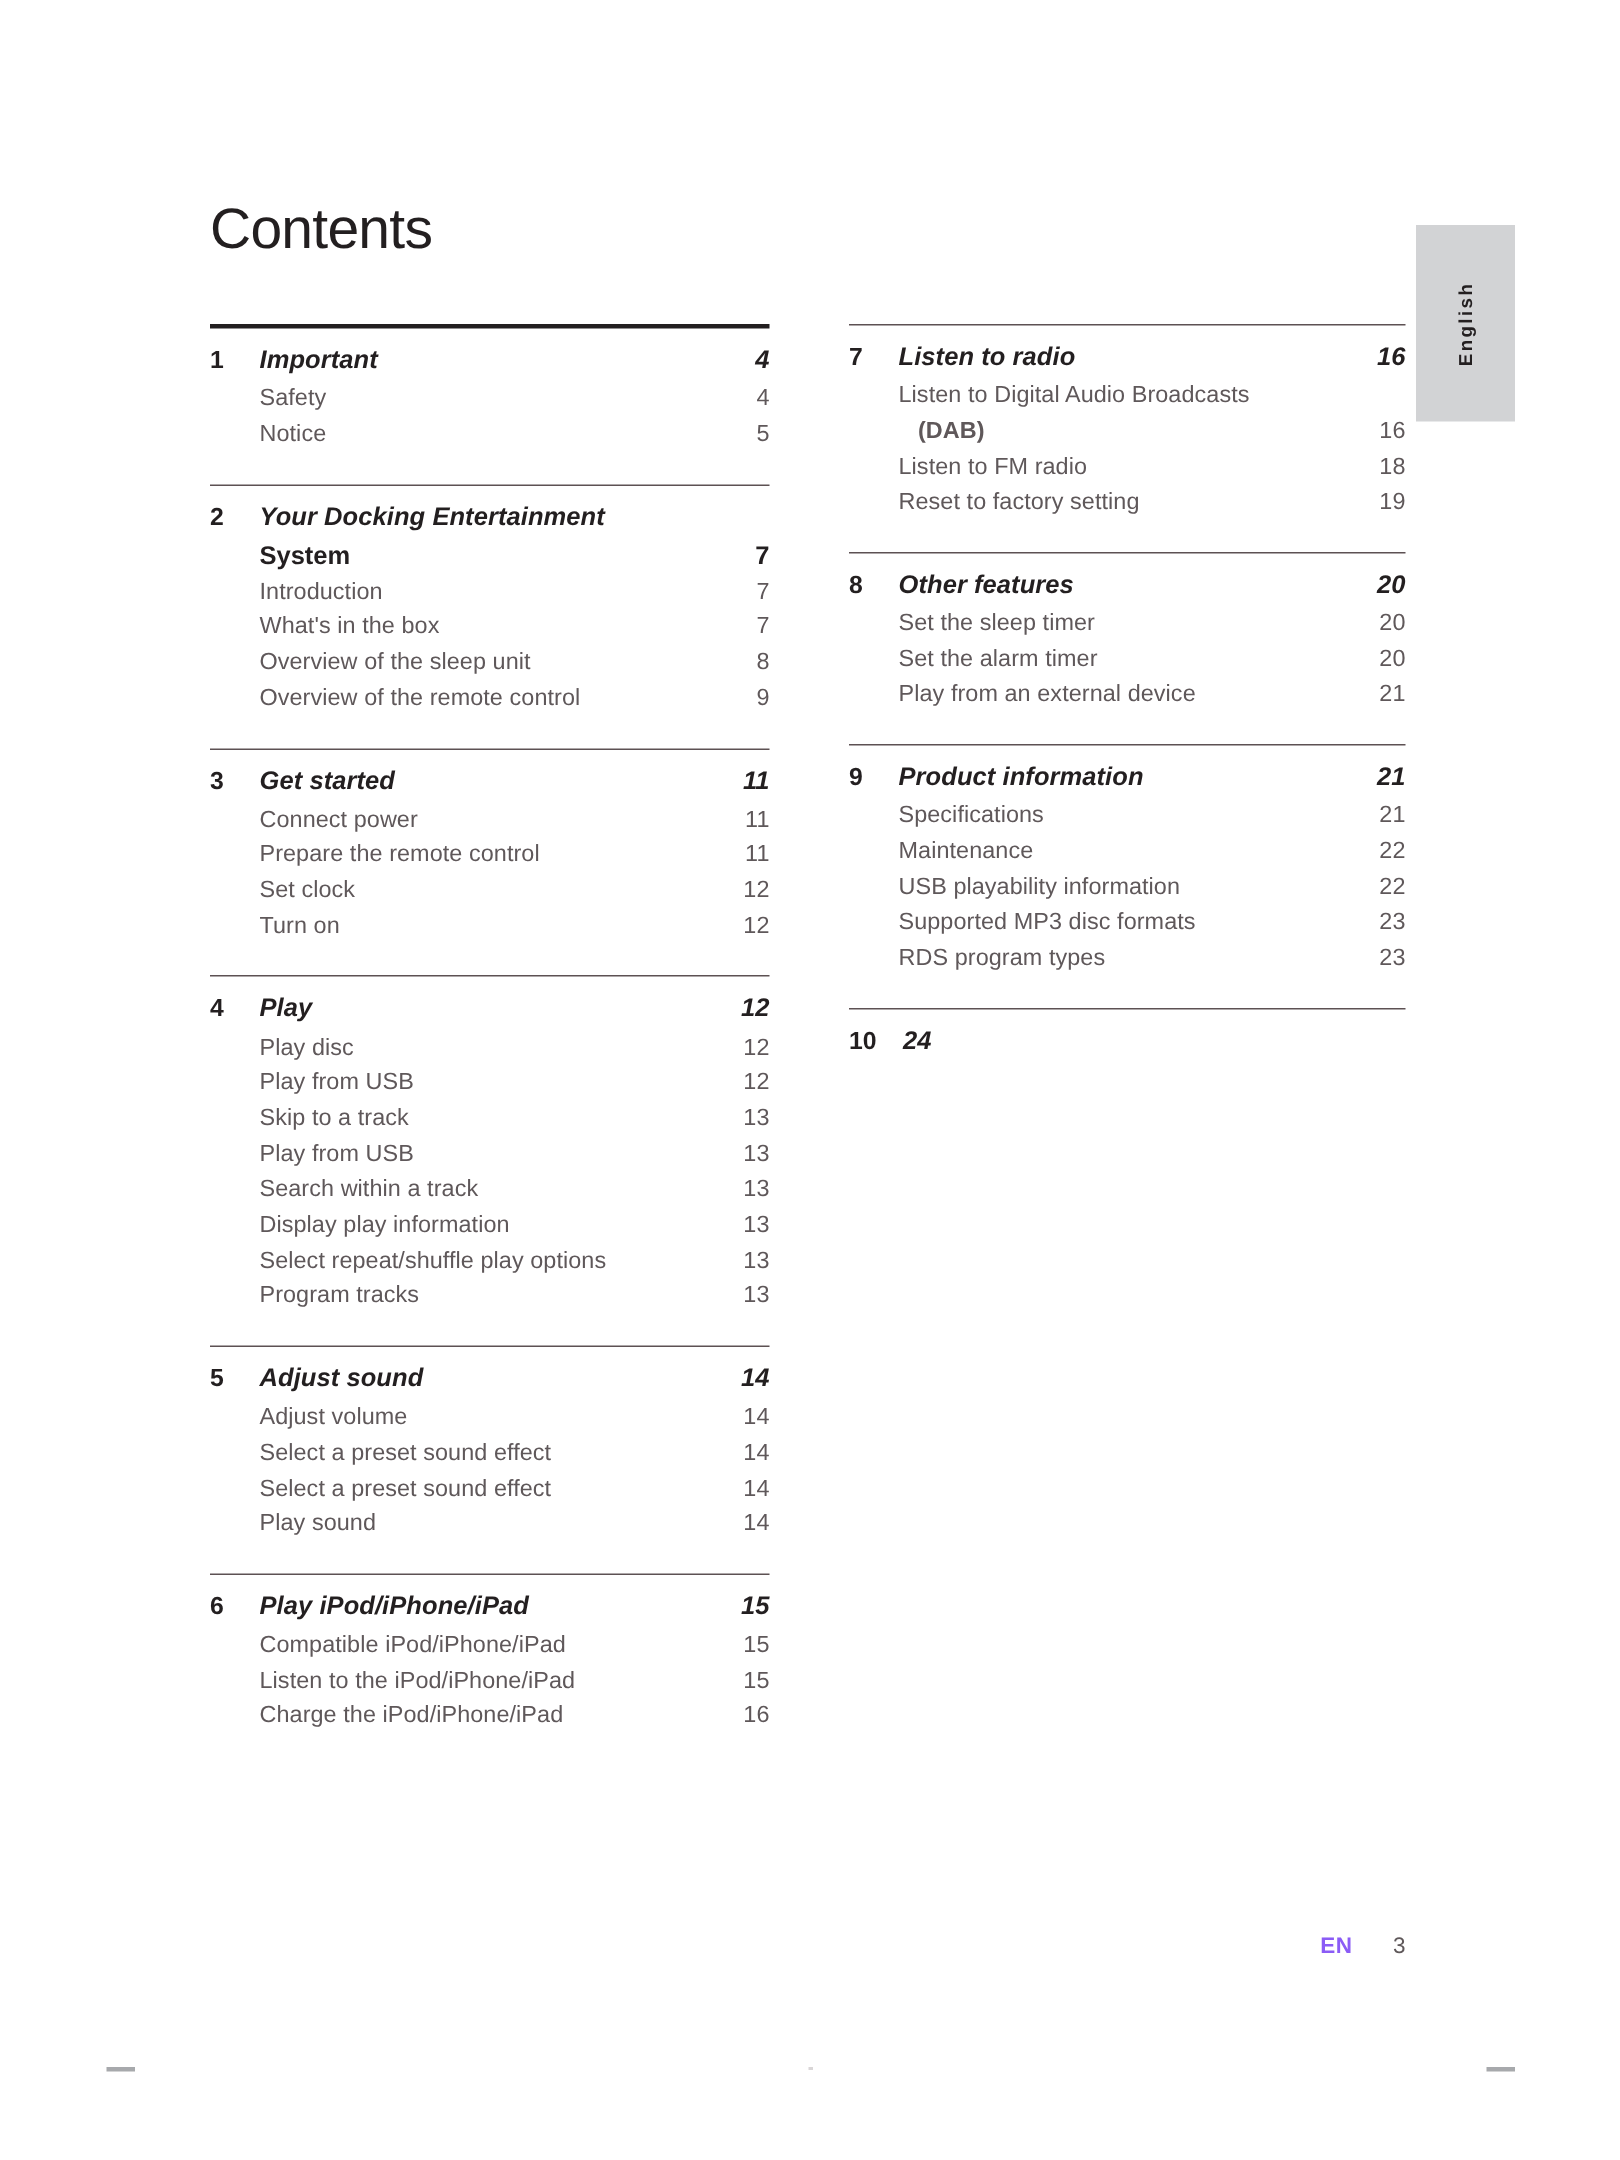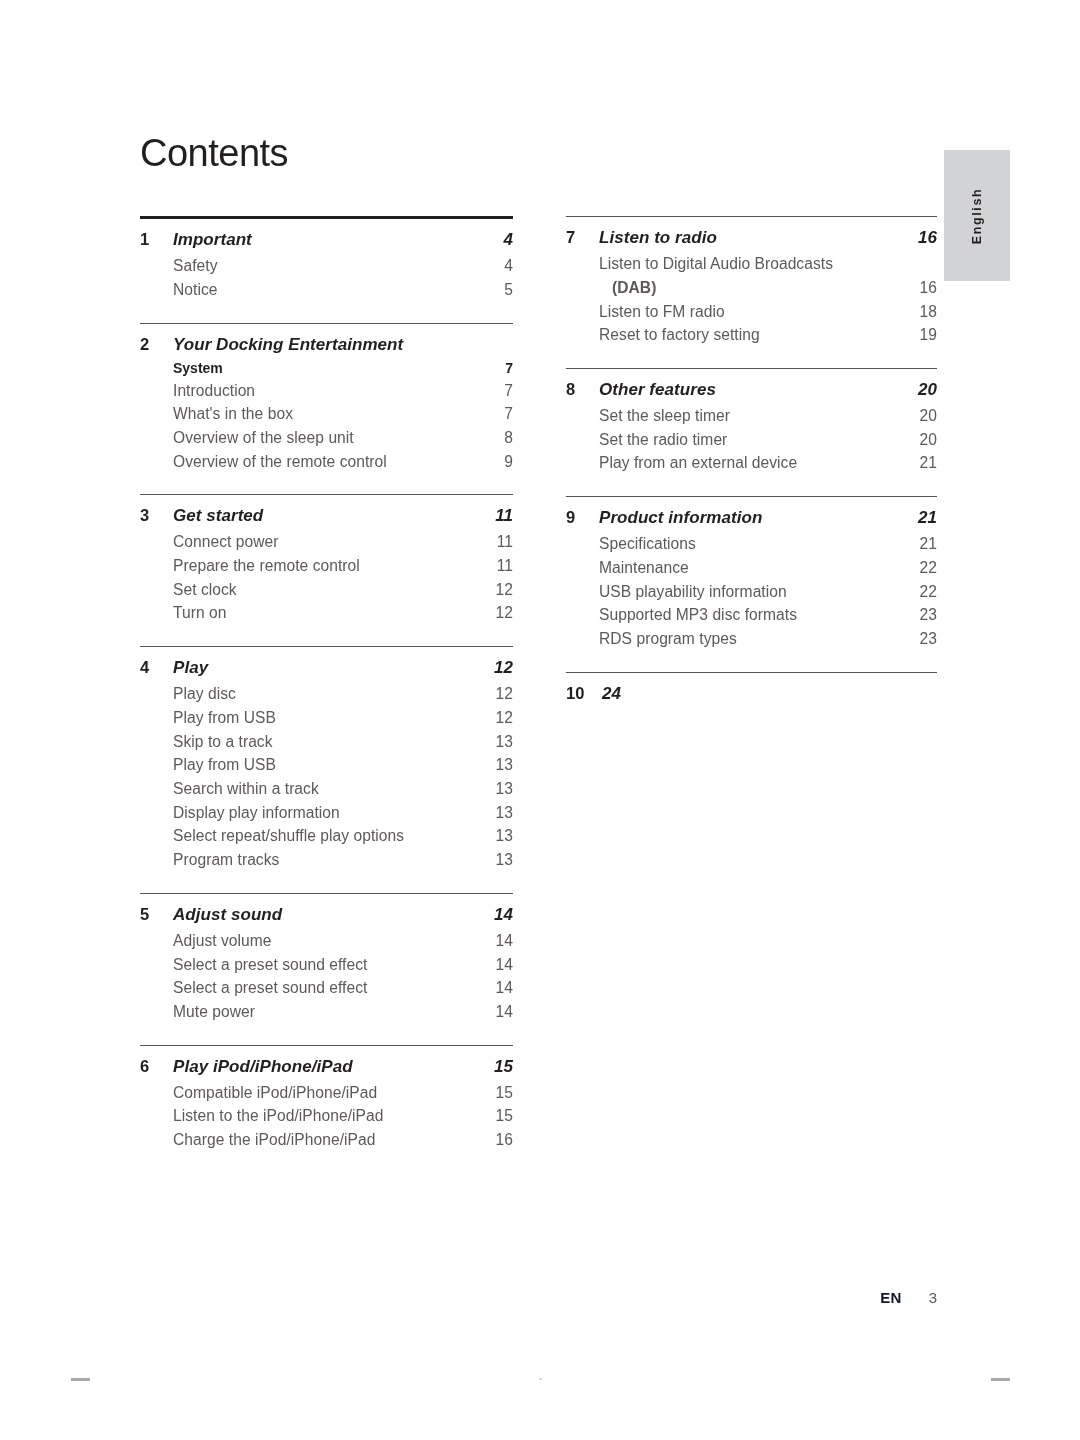--- a/index.html
+++ b/index.html
@@ -98,21 +98,21 @@
     color: #231f20;
     letter-spacing: 0.05px;
     line-height: 1.42;
     font-style: italic;
   }
   .row-heading .toc-page { font-weight: 700; }
 
   
   .row-heading-cont .toc-label,
   .row-heading-cont .toc-page {
-    font-size: 14px;
+    font-size: 17px;
     font-weight: 700;
     color: #231f20;
     line-height: 1.42;
   }
 
   
   .row-item .toc-label,
   .row-item .toc-page {
     font-size: 15.6px;
     font-weight: 400;
@@ -126,21 +126,21 @@
   #footer {
     position: absolute;
     right: 143px;
     top: 1289px;
     display: flex;
     align-items: baseline;
   }
   #footer .footer-en {
     font-size: 15px;
     font-weight: 700;
-    color: #0f172a;
+    color: #8b5cf6;
     letter-spacing: 0.3px;
   }
   #footer .footer-page {
     font-size: 15px;
     font-weight: 400;
     color: #5f585a;
     margin-left: 27px;
   }
 
   
@@ -311,21 +311,21 @@
         <span class="toc-label">Select a preset sound effect</span>
         <span class="toc-page">14</span>
       </div>
       <div class="toc-row row-item">
         <span class="toc-num"></span>
         <span class="toc-label">Select a preset sound effect</span>
         <span class="toc-page">14</span>
       </div>
       <div class="toc-row row-item">
         <span class="toc-num"></span>
-        <span class="toc-label">Mute power</span>
+        <span class="toc-label">Play sound</span>
         <span class="toc-page">14</span>
       </div>
     </div>
     <div class="toc-section rule-thin">
       <div class="toc-row row-heading">
         <span class="toc-num">6</span>
         <span class="toc-label">Play iPod/iPhone/iPad</span>
         <span class="toc-page">15</span>
       </div>
       <div class="toc-row row-item">
@@ -379,21 +379,21 @@
         <span class="toc-label">Other features</span>
         <span class="toc-page">20</span>
       </div>
       <div class="toc-row row-item">
         <span class="toc-num"></span>
         <span class="toc-label">Set the sleep timer</span>
         <span class="toc-page">20</span>
       </div>
       <div class="toc-row row-item">
         <span class="toc-num"></span>
-        <span class="toc-label">Set the radio timer</span>
+        <span class="toc-label">Set the alarm timer</span>
         <span class="toc-page">20</span>
       </div>
       <div class="toc-row row-item">
         <span class="toc-num"></span>
         <span class="toc-label">Play from an external device</span>
         <span class="toc-page">21</span>
       </div>
     </div>
     <div class="toc-section rule-thin">
       <div class="toc-row row-heading">

